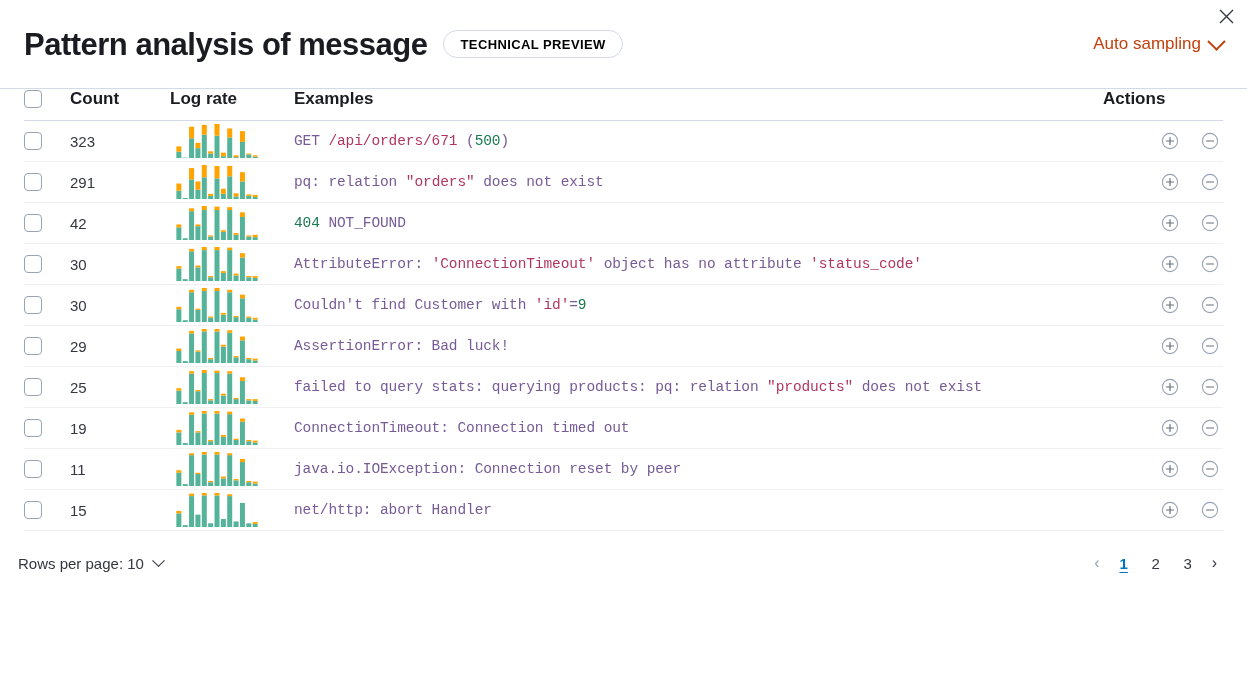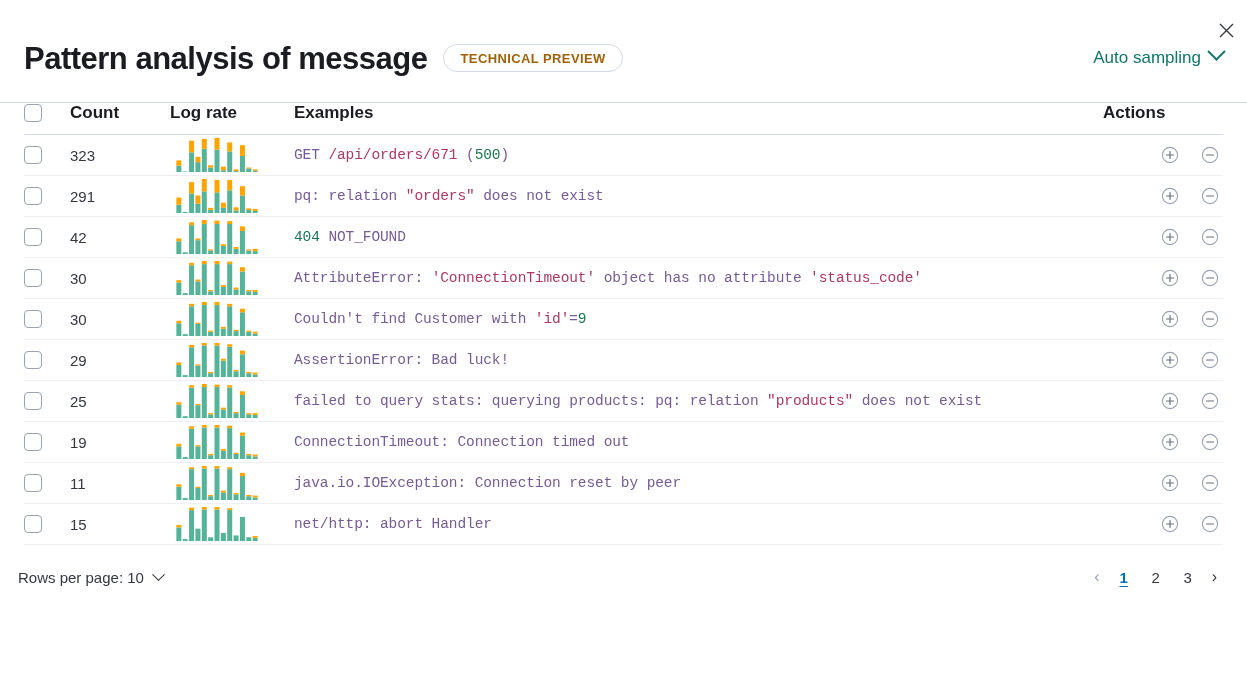--- a/index.html
+++ b/index.html
@@ -13,52 +13,51 @@
   }
 
   
   .header {
     position: relative;
     height: 89px;
     border-bottom: 1px solid #d3dae6;
     display: flex;
     align-items: center;
     padding: 0 24px;
-    margin-top: 14px;
   }
   .title-group { display: flex; align-items: center; gap: 16px; }
   .page-title {
     font-size: 31px;
     font-weight: 700;
     letter-spacing: -0.5px;
     color: #1a1c21;
     line-height: 1;
     margin: 0;
     white-space: nowrap;
   }
   .badge {
     border: 1px solid #d3dae6;
     border-radius: 999px;
     padding: 7px 16px 6px;
     font-size: 13px;
     font-weight: 700;
     letter-spacing: 0.4px;
-    color: #a16207;
+    color: #000000;
     background: #fff;
     white-space: nowrap;
     line-height: 1;
   }
   .header-right {
     margin-left: auto;
     display: flex;
     align-items: center;
   }
   .auto-sampling {
-    display: flex; gap: 9px;
-    color: #0f766e;
+    display: flex; align-items: center; gap: 9px;
+    color: #c2410c;
     font-size: 17px;
     cursor: pointer;
     user-select: none;
   }
   .chev {
     display: inline-block;
     width: 13px; height: 13px;
     border-right: 2px solid currentColor;
     border-bottom: 2px solid currentColor;
     transform: rotate(45deg) translate(-2px,-2px);

